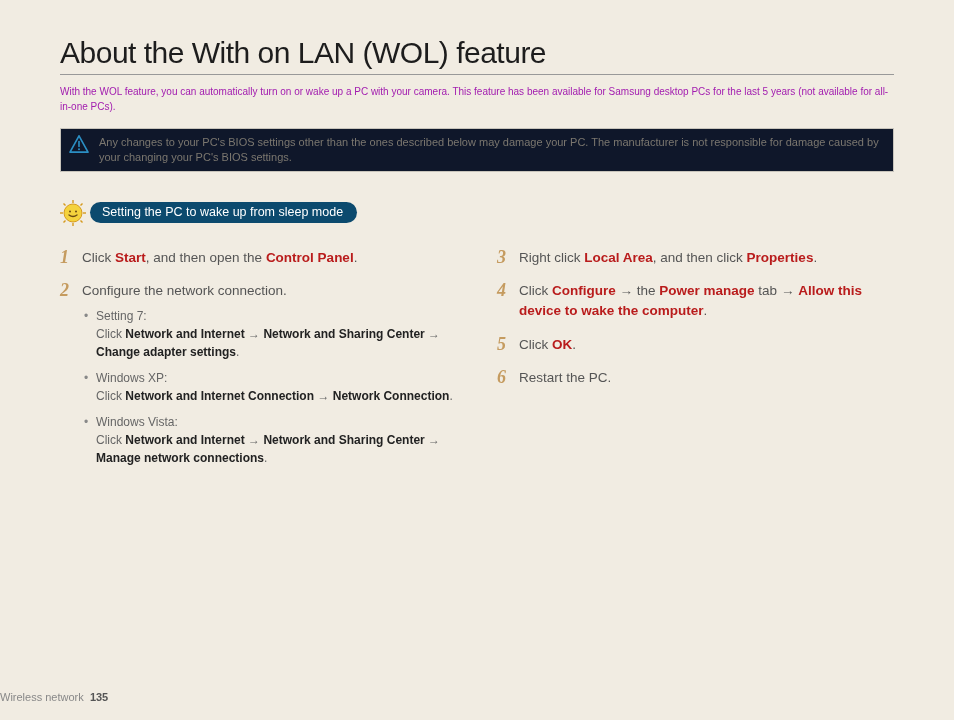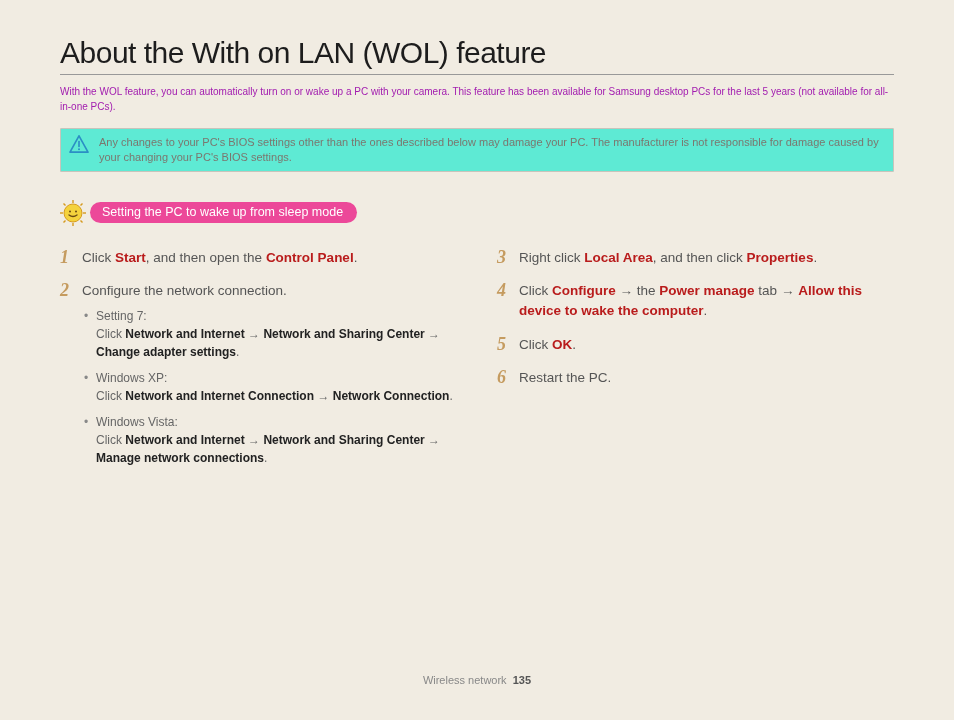--- a/index.html
+++ b/index.html
@@ -24,21 +24,21 @@
     margin-bottom:10px;
   }
   .intro {
     font-size:10px;
     color:#a21caf;
     line-height:1.45;
     margin-bottom:14px;
   }
   .warning-box {
     border:1px solid #c8c4bb;
-    background:#5eead4;
+    background:#0f172a;
     padding:6px 10px 6px 8px;
     display:flex;
     align-items:flex-start;
     gap:10px;
     margin-bottom:28px;
     border-radius:1px;
   }
   .warning-box .icon {
     flex:0 0 auto;
     width:20px; height:18px;
@@ -54,21 +54,21 @@
   .badge-row {
     display:flex;
     align-items:center;
     margin-bottom:22px;
   }
   .sun-icon {
     width:26px;height:26px;
     margin-right:4px;
   }
   .badge {
-    background:#ec4899;
+    background:#0c4a6e;
     color:#fff;
     font-size:12.5px;
     padding:4px 14px 4px 12px;
     border-radius:12px;
     line-height:1;
     text-align:right;
   }
   .cols {
     display:flex;
     gap:40px;
@@ -110,23 +110,23 @@
   .sub li::before {
     content:"•";
     position:absolute;
     left:2px; top:0;
     color:#888;
   }
   .sub b { color:#222; }
   .arrow { font-family:sans-serif; }
   .footer {
     position:absolute;
-    bottom:34px;
+    bottom:17px;
     left:0; right:0;
-    text-align:center;
+    text-align:left;
     font-size:11px;
     color:#888;
   }
   .footer b { color:#555; font-weight:600; }
 </style>
 </head>
 <body>
 
 <div class="page">
 

